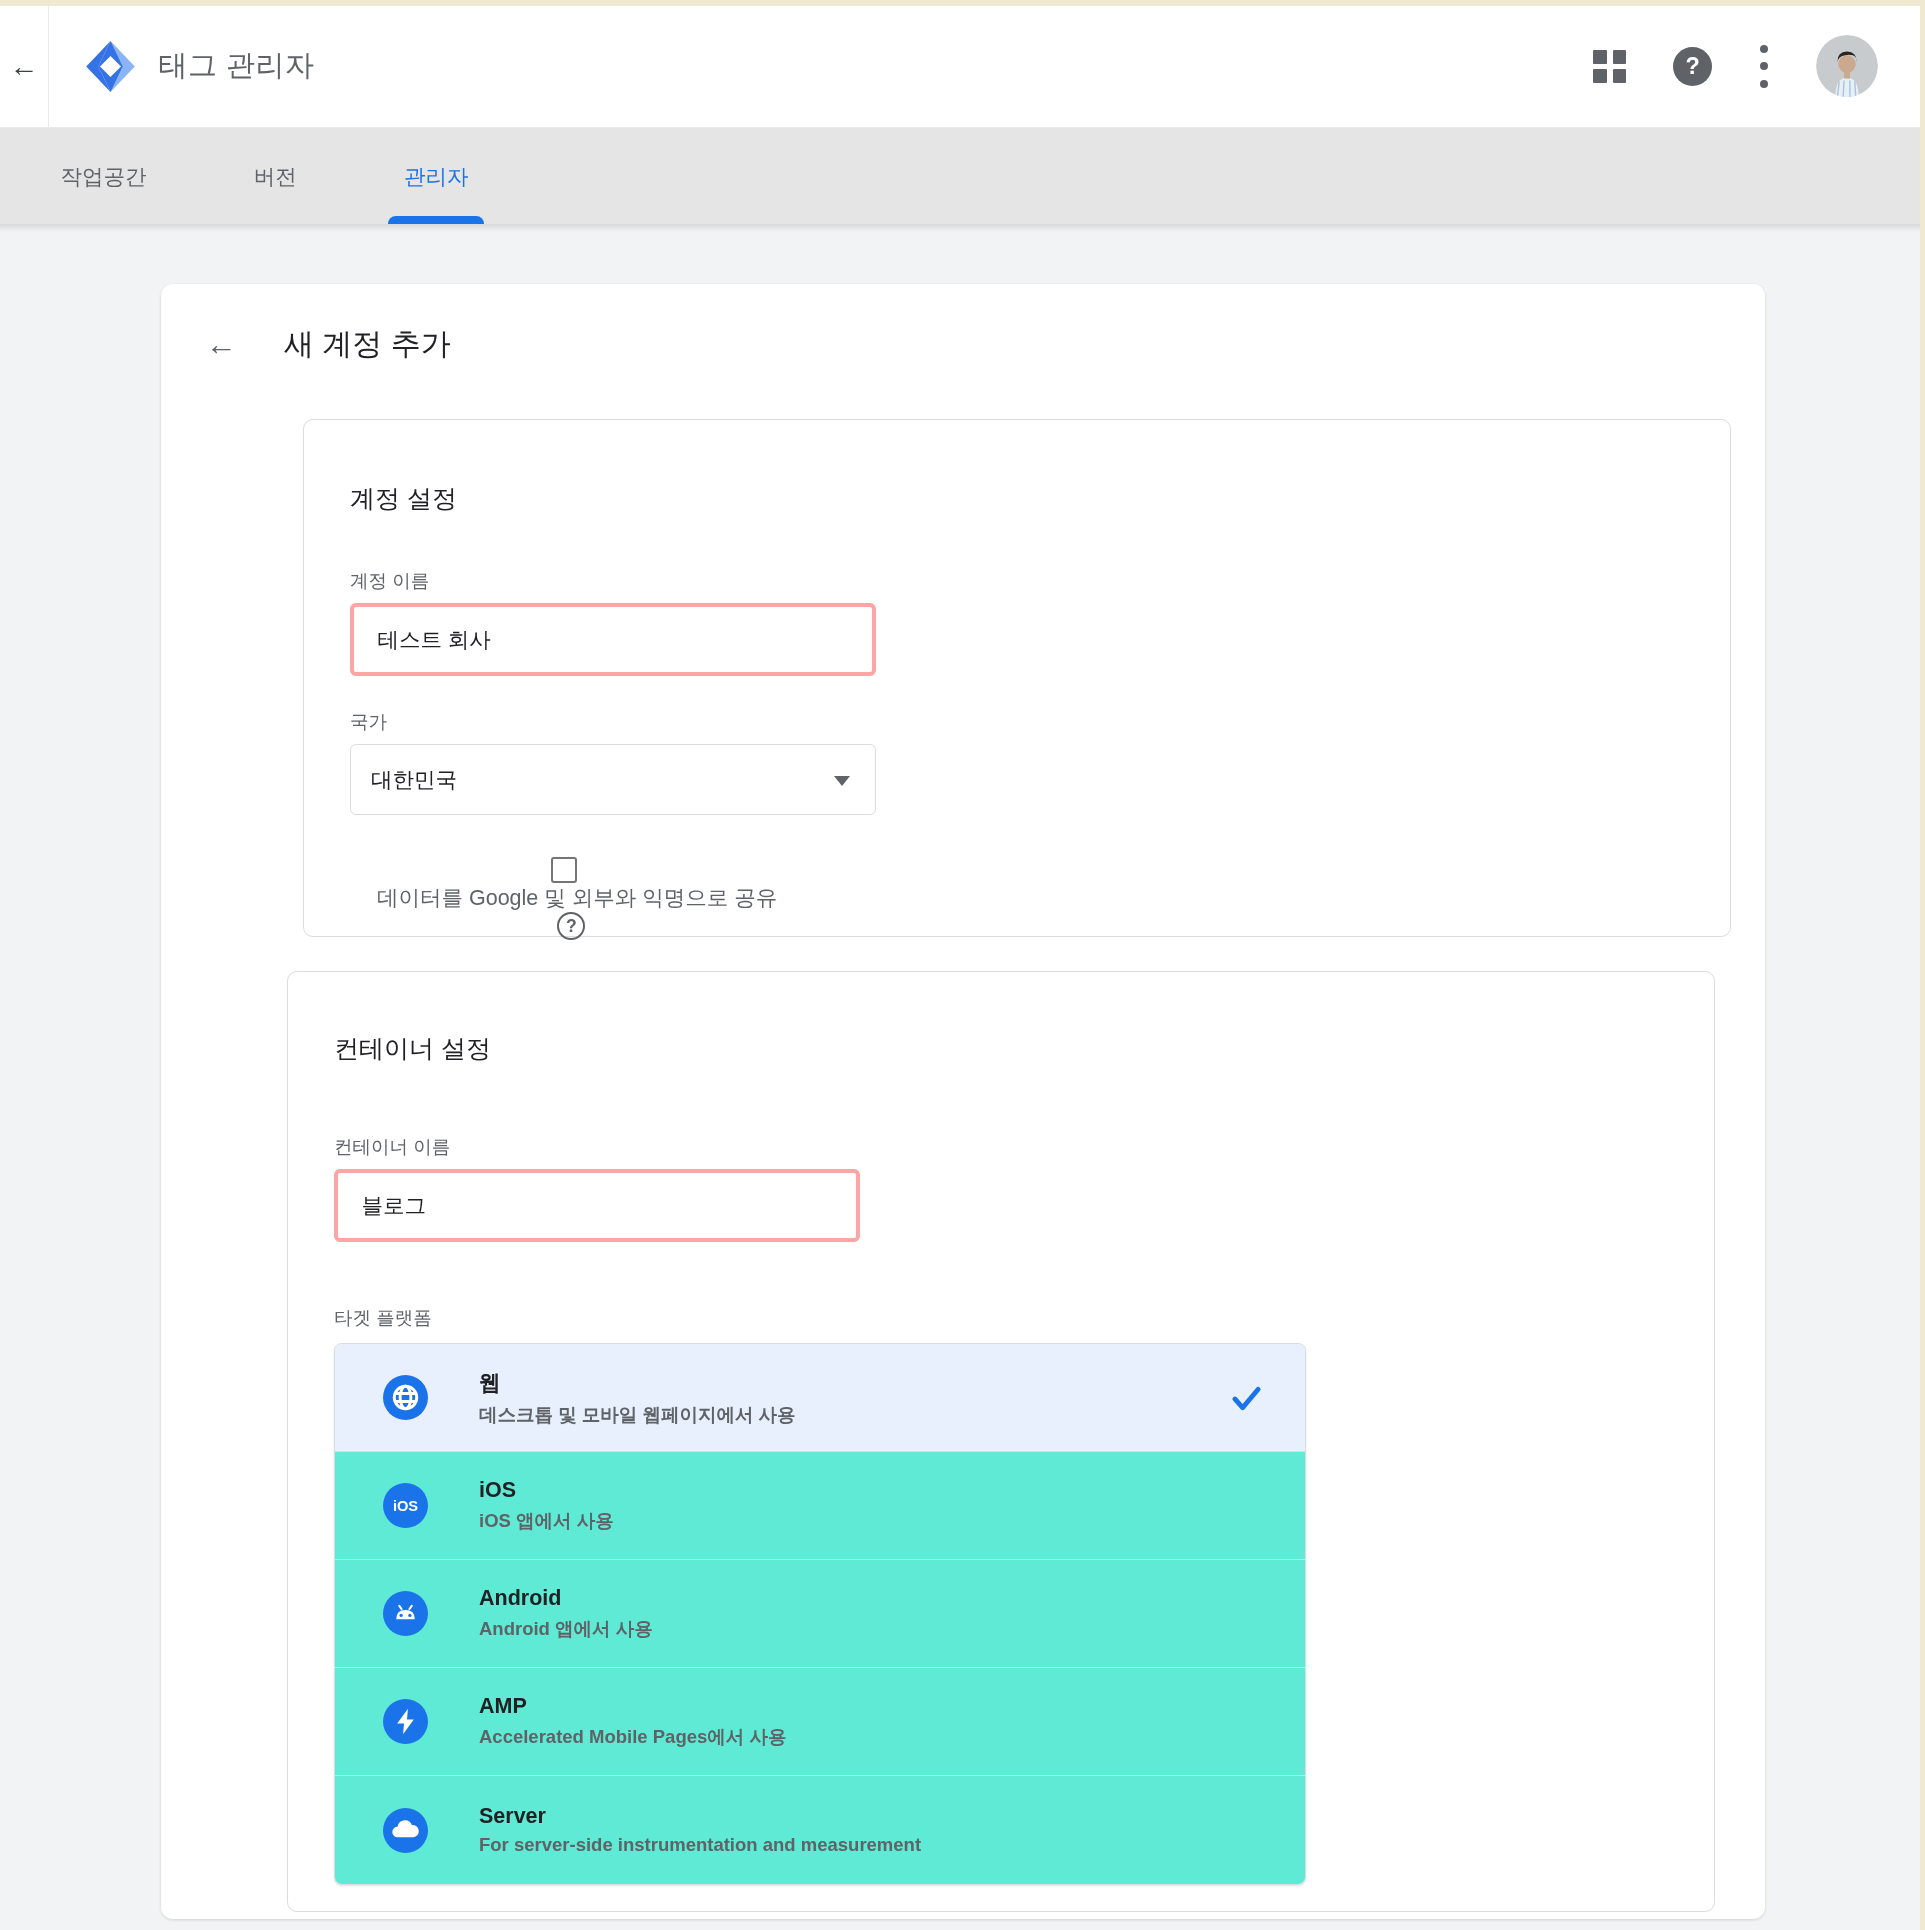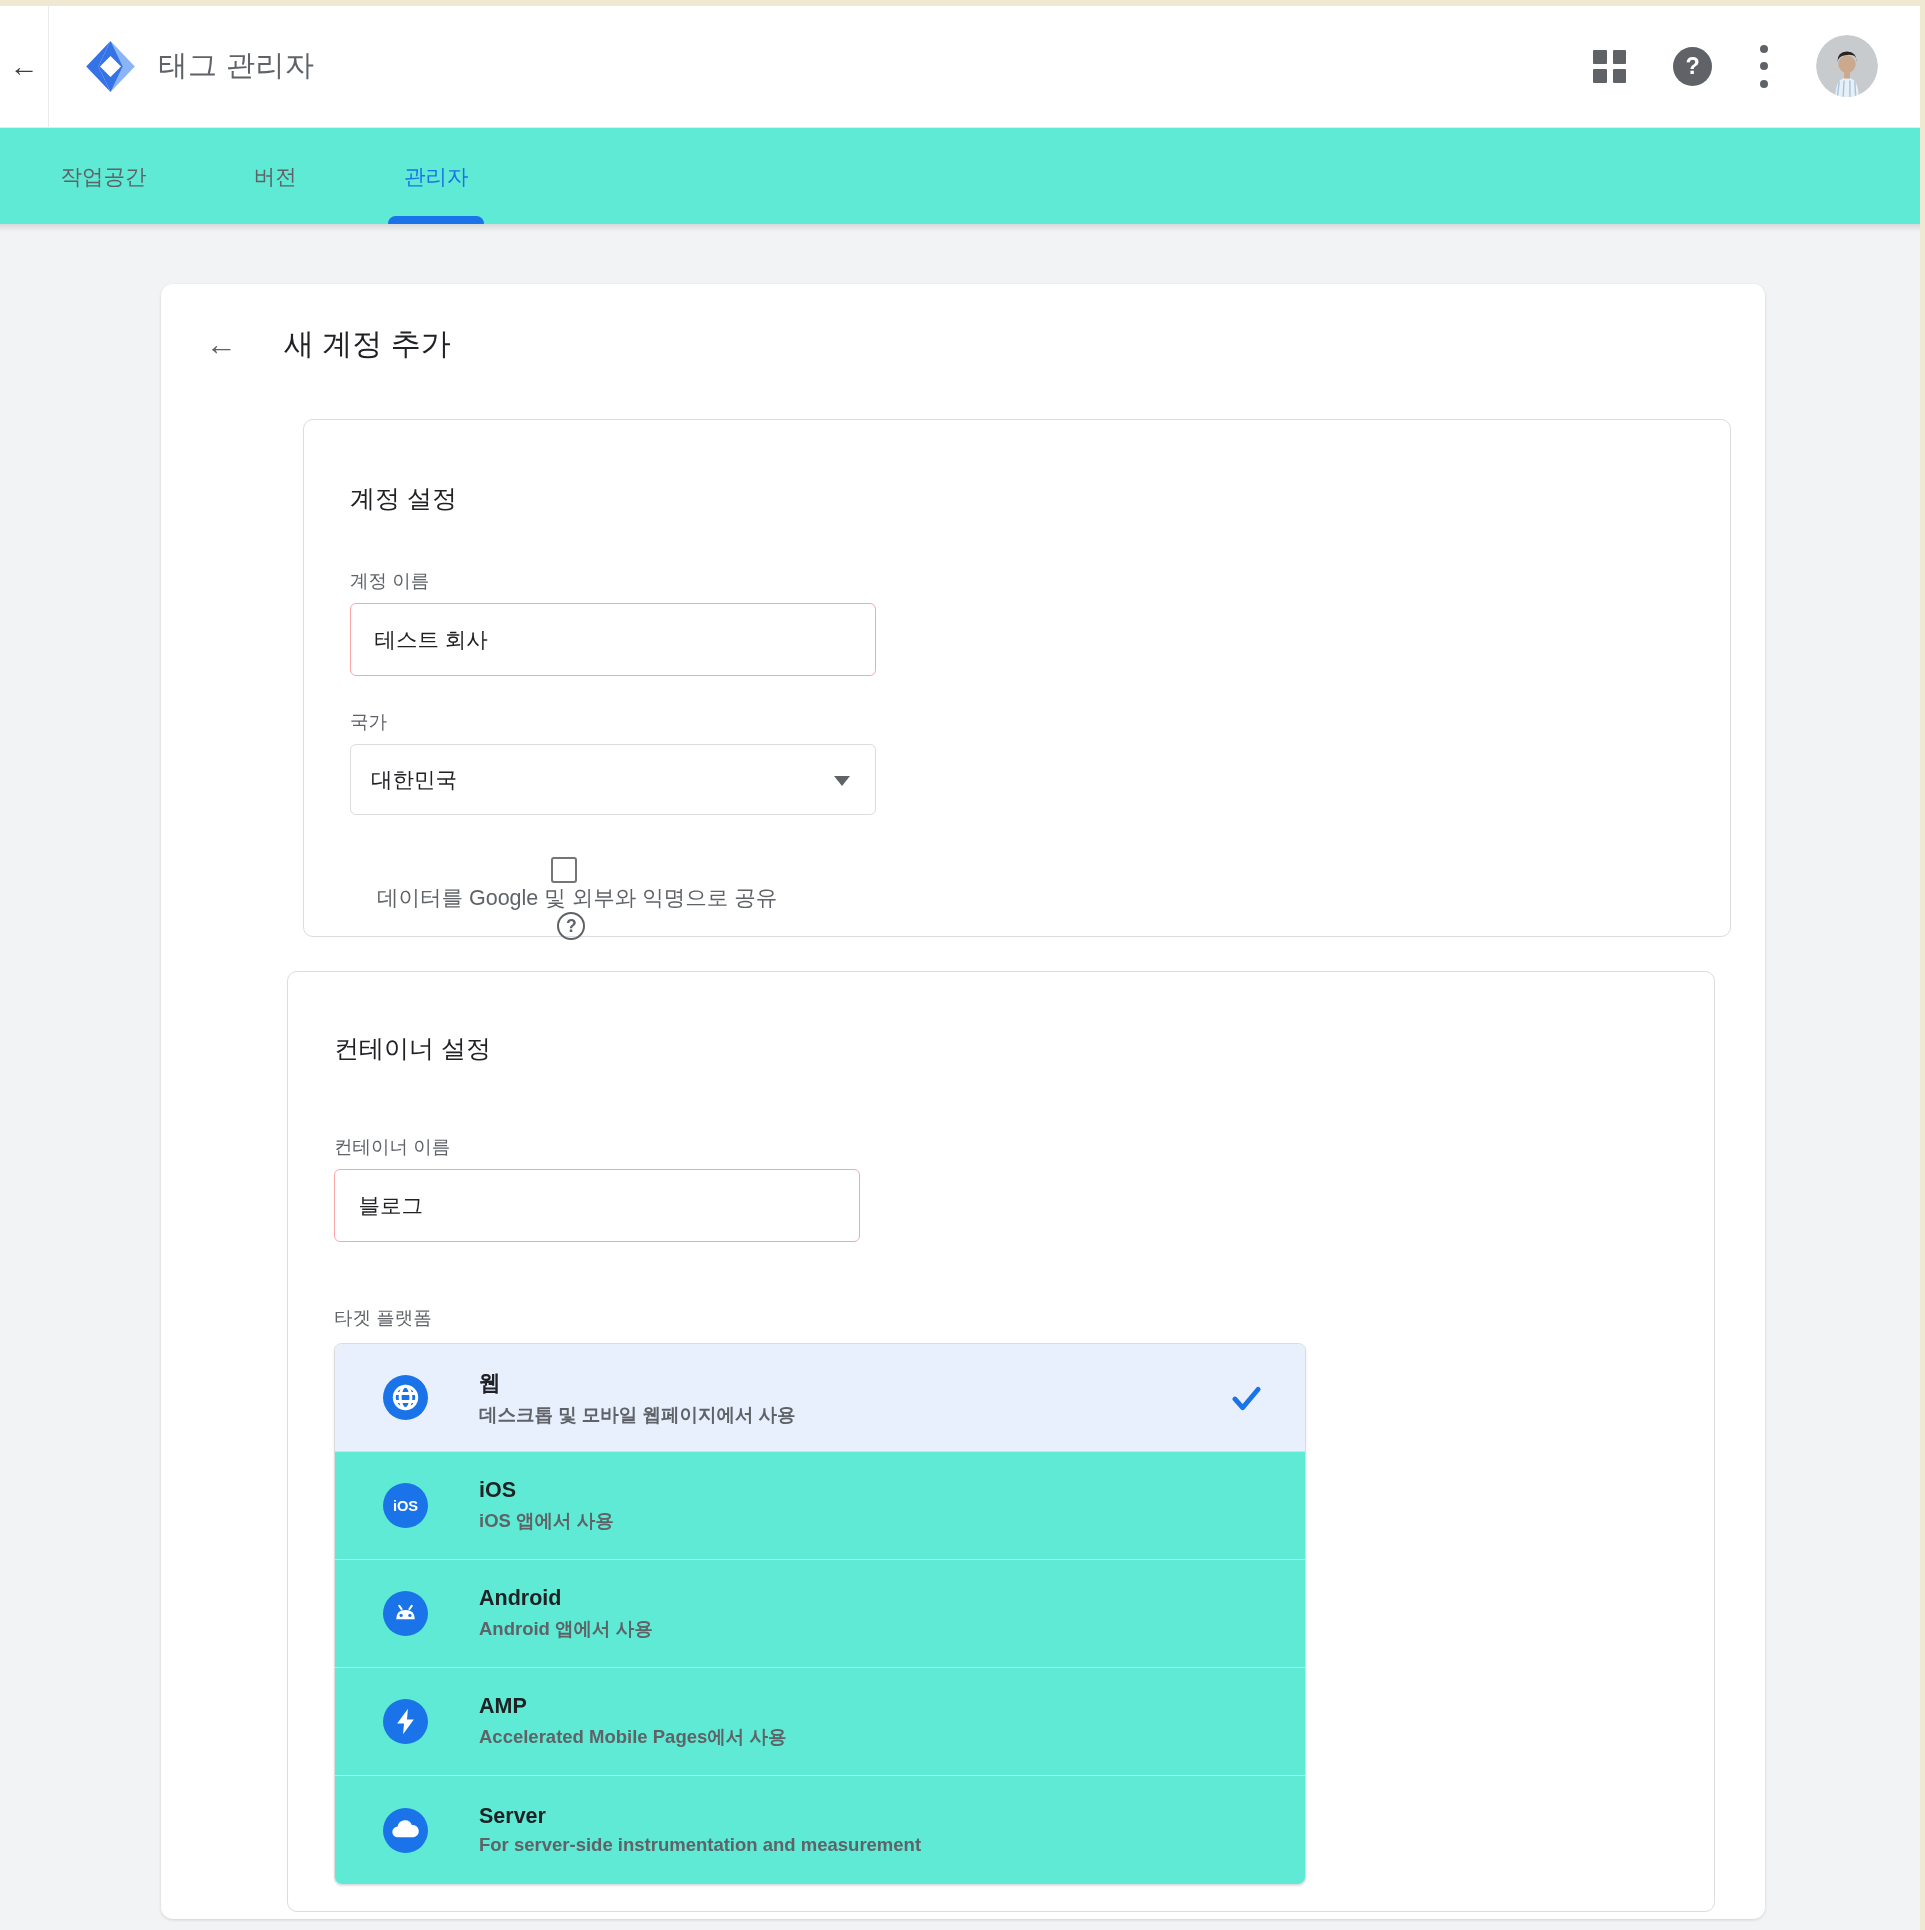--- a/index.html
+++ b/index.html
@@ -23,21 +23,21 @@
                gap:5.9px; cursor:pointer; }
   .grid-icon span { background:#5f6368; border-radius:1px; }
   .help-icon { width:39px; height:39px; border-radius:50%; background:#5f6368; color:#fff; font-size:23.4px;
                font-weight:bold; display:flex; align-items:center; justify-content:center; cursor:pointer; }
   .kebab-icon { width:9.8px; height:43px; display:flex; flex-direction:column; justify-content:space-between;
                 align-items:center; cursor:pointer; }
   .kebab-icon span { width:7.8px; height:7.8px; border-radius:50%; background:#5f6368; }
   .avatar { width:62px; height:62px; border-radius:50%; overflow:hidden; cursor:pointer; }
 
   
-  .tab-bar { position:absolute; top:128px; left:0; width:1925px; height:97px; background:#5eead4;
+  .tab-bar { position:absolute; top:128px; left:0; width:1925px; height:97px; background:#e5e5e5;
              display:flex; align-items:stretch; padding-left:45px; }
   .tab { position:relative; padding:0 15.6px; margin-right:76px; display:flex; align-items:center;
          font-size:21.5px; color:#5f6368; cursor:pointer; }
   .tab.active { color:#1a73e8; }
   .tab.active::after { content:""; position:absolute; left:0; right:0; bottom:0; height:8.8px;
                        background:#1a73e8; border-radius:7.8px 7.8px 0 0; }
 
   
   .content { position:absolute; top:224px; left:0; width:1925px; height:1707px; background:#f1f3f4; }
   .content::before { content:""; position:absolute; top:0; left:0; right:0; height:7.8px;
@@ -51,21 +51,21 @@
                font-size:31px; color:#5f6368; cursor:pointer; }
   .page-title { margin-left:41px; font-size:30px; color:#202124; }
 
   .section-card { position:absolute; left:126px; width:1428px; background:#fff;
                   border:1px solid #dadce0; border-radius:9.8px; padding-left:46px; }
   .section-account { top:135px; height:518px;margin-left:16px; }
   .section-container { top:687px; height:941px; }
   .section-heading { font-size:25px; color:#202124; }
   .field-label { font-size:18.5px; color:#5f6368; }
 
-  .text-input { width:526px; height:73px; border:1px solid #fca5a5; border-radius:5.9px;
+  .text-input { width:526px; height:73px; border:4px solid #fca5a5; border-radius:5.9px;
                 font-size:21.5px; color:#202124; padding:0 23.4px;
                 font-family:"Liberation Sans","DejaVu Sans",sans-serif; background:#fff; }
   .select-box { position:relative; width:526px; height:71px; border:1px solid #dadce0; border-radius:5.9px;
                 display:flex; align-items:center; padding:0 23.4px; font-size:21.5px; color:#202124; cursor:pointer; }
   .select-arrow { position:absolute; right:25px; top:50%; margin-top:-3.9px; width:0; height:0;
                   border-left:8.8px solid transparent; border-right:8.8px solid transparent;
                   border-top:10.7px solid #5f6368; }
 
   .checkbox-row { display:flex; align-items:center;flex-direction:column; }
   .checkbox { width:26px; height:26px; border:2px solid #757575; border-radius:2.9px; background:#fff;

